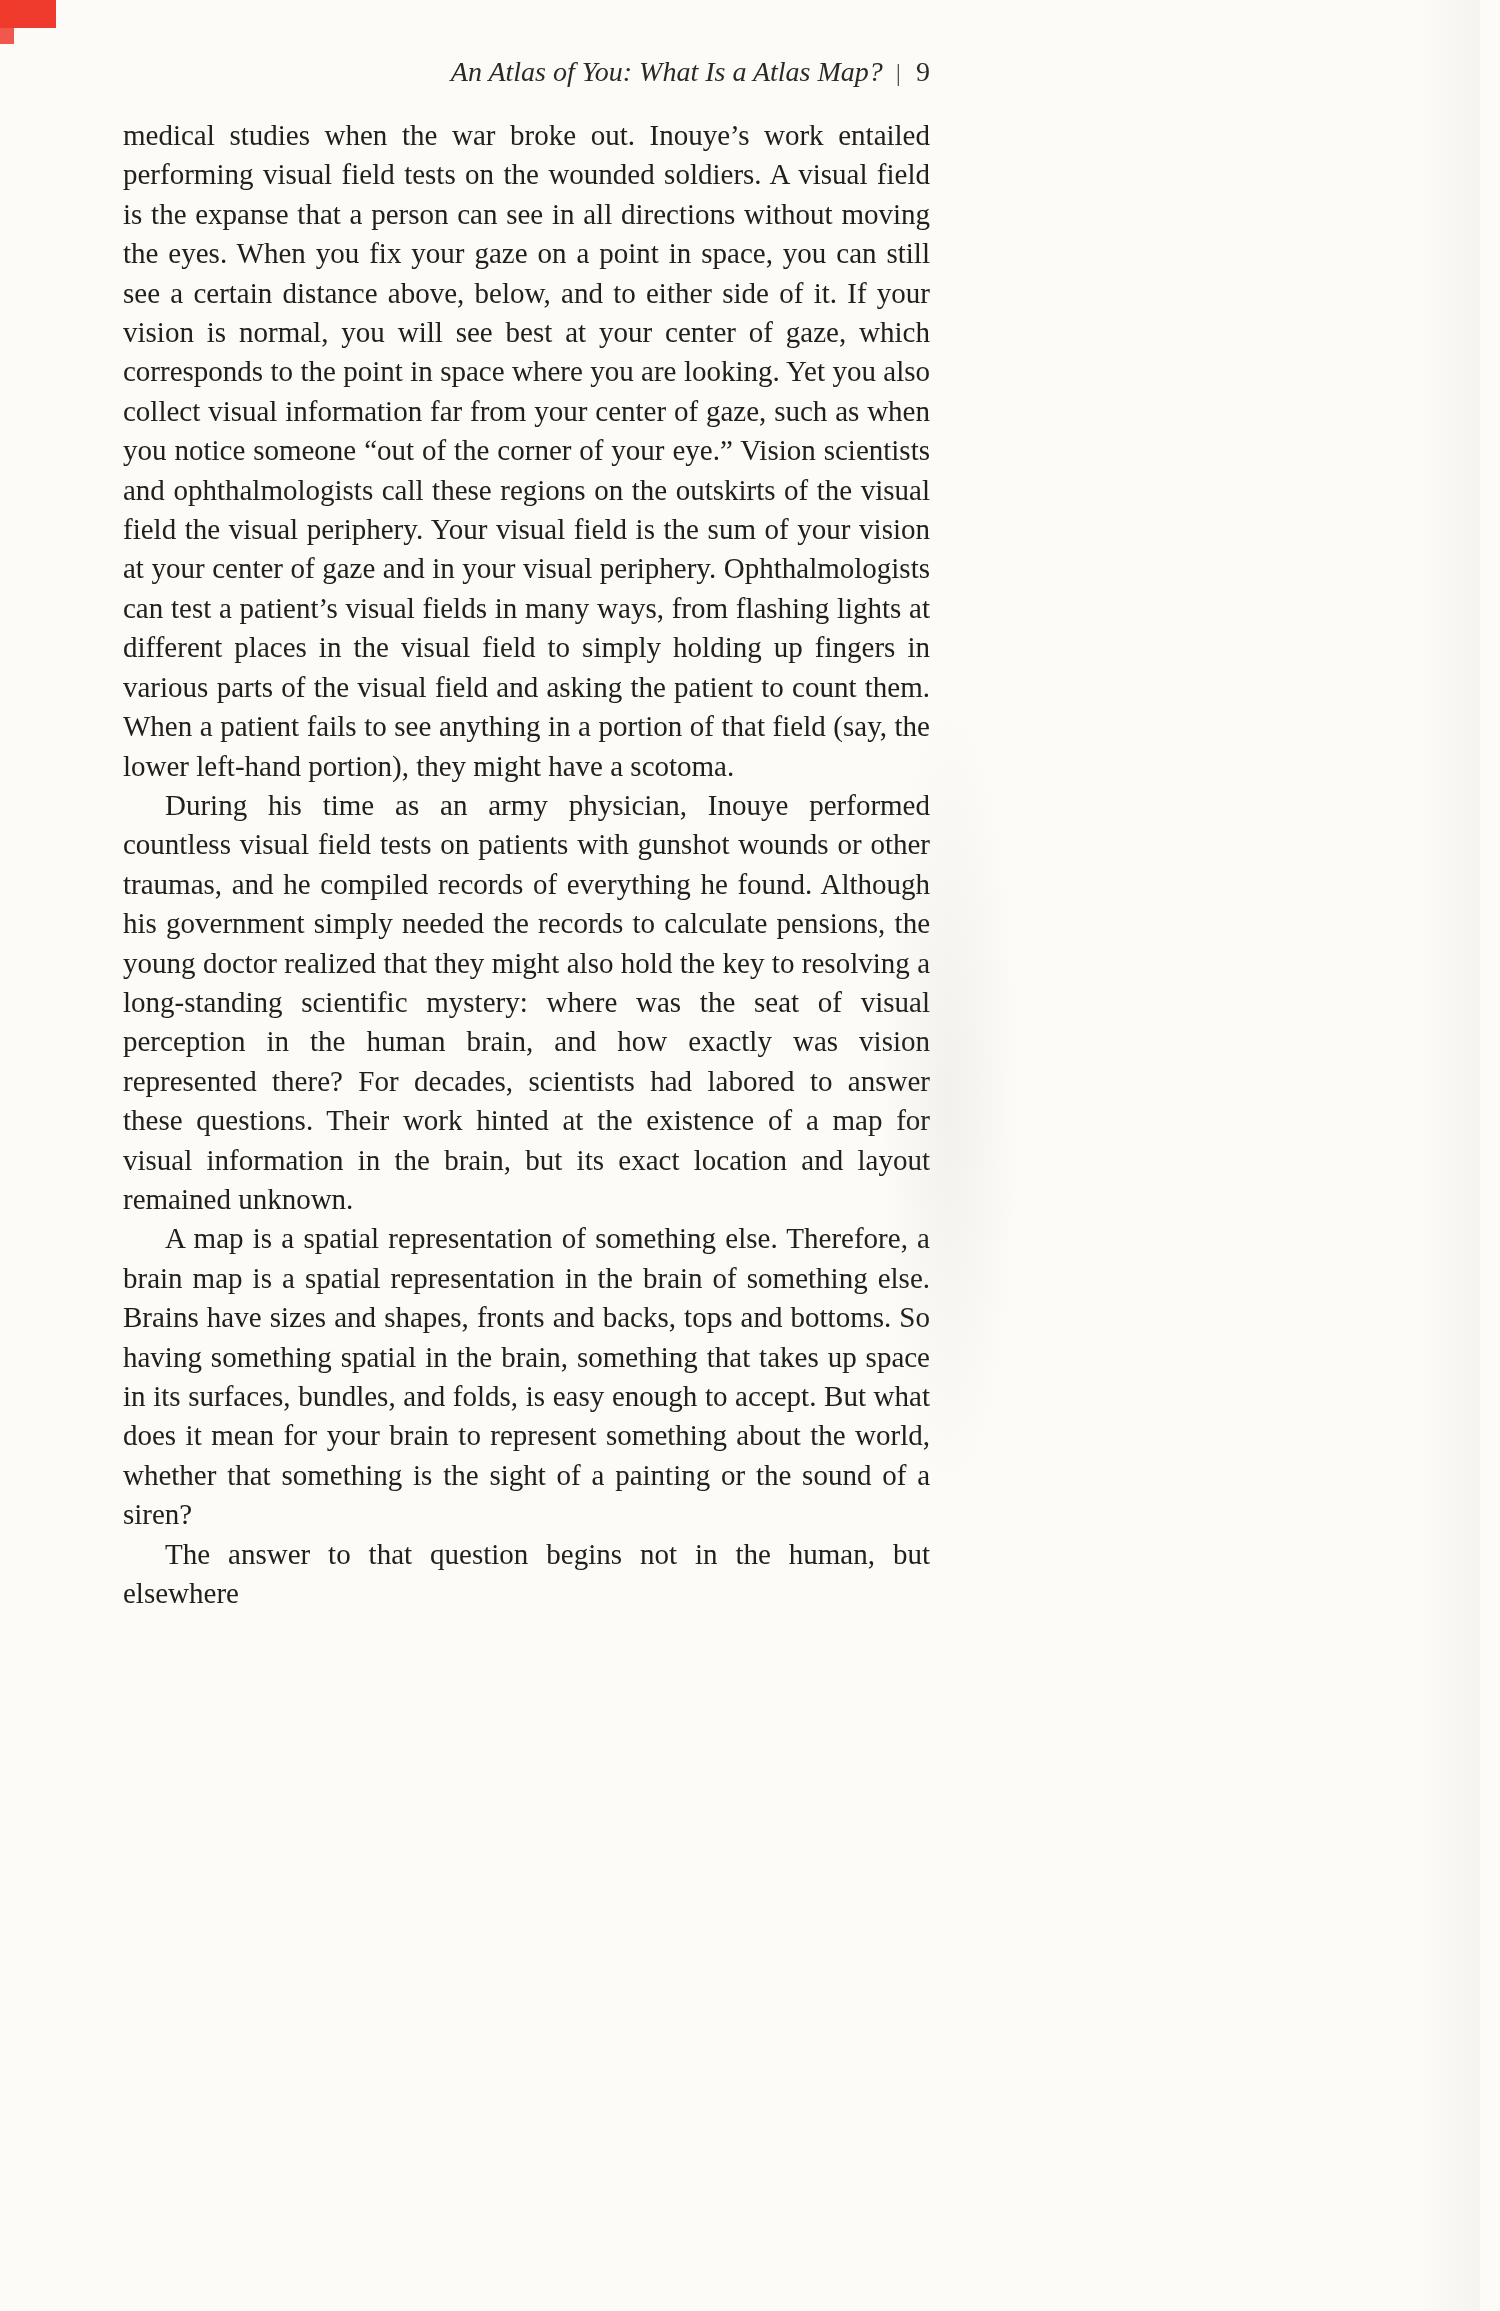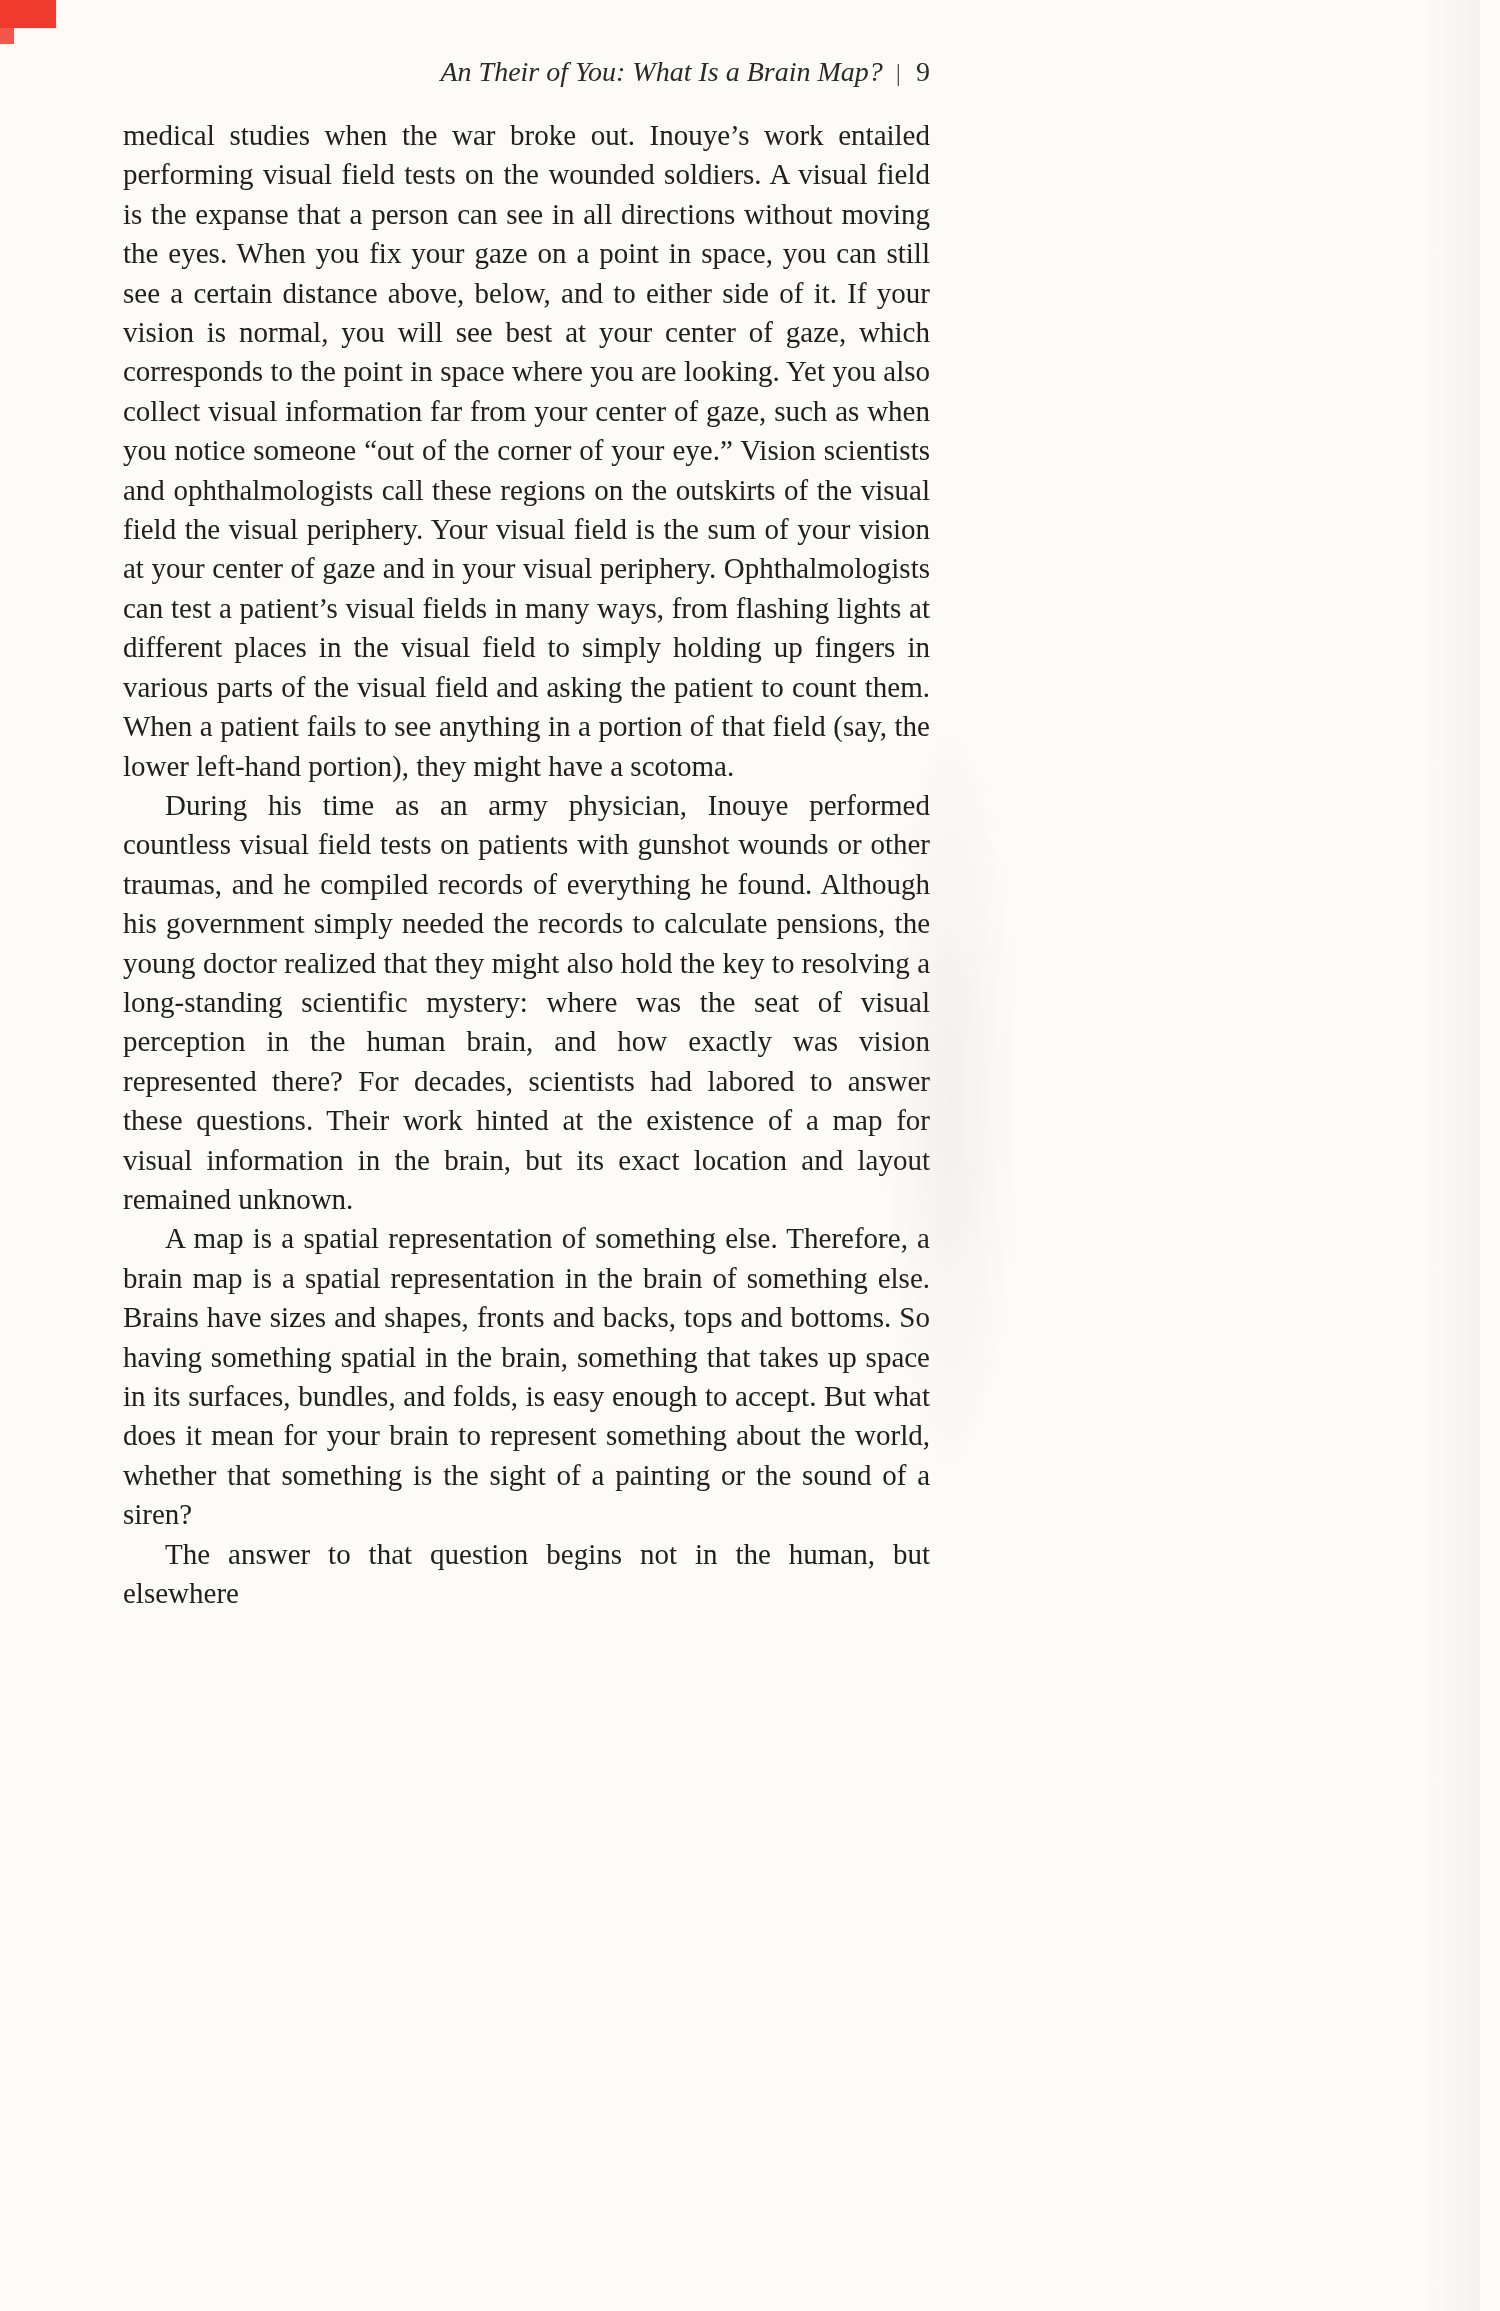--- a/index.html
+++ b/index.html
@@ -104,21 +104,21 @@
 <body>
 
 <div class="page">
 
   <div class="scan-artifact"></div>
   <div class="scan-artifact-2"></div>
   <div class="scan-shadow"></div>
   <div class="scan-shadow-2"></div>
 
   <div class="page-header">
-    <span class="running-head">An Their of You: What Is a Brain Map?</span><span class="header-separator">|</span><span class="page-number">9</span>
+    <span class="running-head">An Atlas of You: What Is a Atlas Map?</span><span class="header-separator">|</span><span class="page-number">9</span>
   </div>
 
   <div class="body-text">
       <p class="para"><span class="">medical studies when the war broke out. Inouye’s work entailed performing visual field tests on the wounded soldiers. A visual field is the expanse that a person can see in all directions without moving the eyes. When you fix your gaze on a point in space, you can still see a certain distance above, below, and to either side of it. If your vision is normal, you will see best at your center of gaze, which corresponds to the point in space where you are looking. Yet you also collect visual information far from your center of gaze, such as when you notice someone “out of the corner of your eye.” Vision scientists and ophthalmologists call these regions on the outskirts of the visual field the visual periphery. Your visual field is the sum of your vision at your center of gaze and in your visual periphery. Ophthalmologists can test a patient’s visual fields in many ways, from flashing lights at different places in the visual field to simply holding up fingers in various parts of the visual field and asking the patient to count them. When a patient fails to see anything in a portion of that field (say, the lower left-hand portion), they might have a scotoma.</span></p>
       <p class="para indent"><span class="">During his time as an army physician, Inouye performed countless visual field tests on patients with gunshot wounds or other traumas, and he compiled records of everything he found. Although his government simply needed the records to calculate pensions, the young doctor realized that they might also hold the key to resolving a long-standing scientific mystery: where was the seat of visual perception in the human brain, and how exactly was vision represented there? For decades, scientists had labored to answer these questions. Their work hinted at the existence of a map for visual information in the brain, but its exact location and layout remained unknown.</span></p>
       <p class="para indent"><span class="">A map is a spatial representation of something else. Therefore, a brain map is a spatial representation </span><span class="italic">in the brain</span><span class=""> of something else. Brains have sizes and shapes, fronts and backs, tops and bottoms. So having something </span><span class="italic">spatial</span><span class=""> in the brain, something that takes up space in its surfaces, bundles, and folds, is easy enough to accept. But what does it mean for your brain to </span><span class="italic">represent</span><span class=""> something about the world, whether that something is the sight of a painting or the sound of a siren?</span></p>
       <p class="para indent"><span class="">The answer to that question begins not in the human, but elsewhere</span></p>
     </div>
 
 </div>

